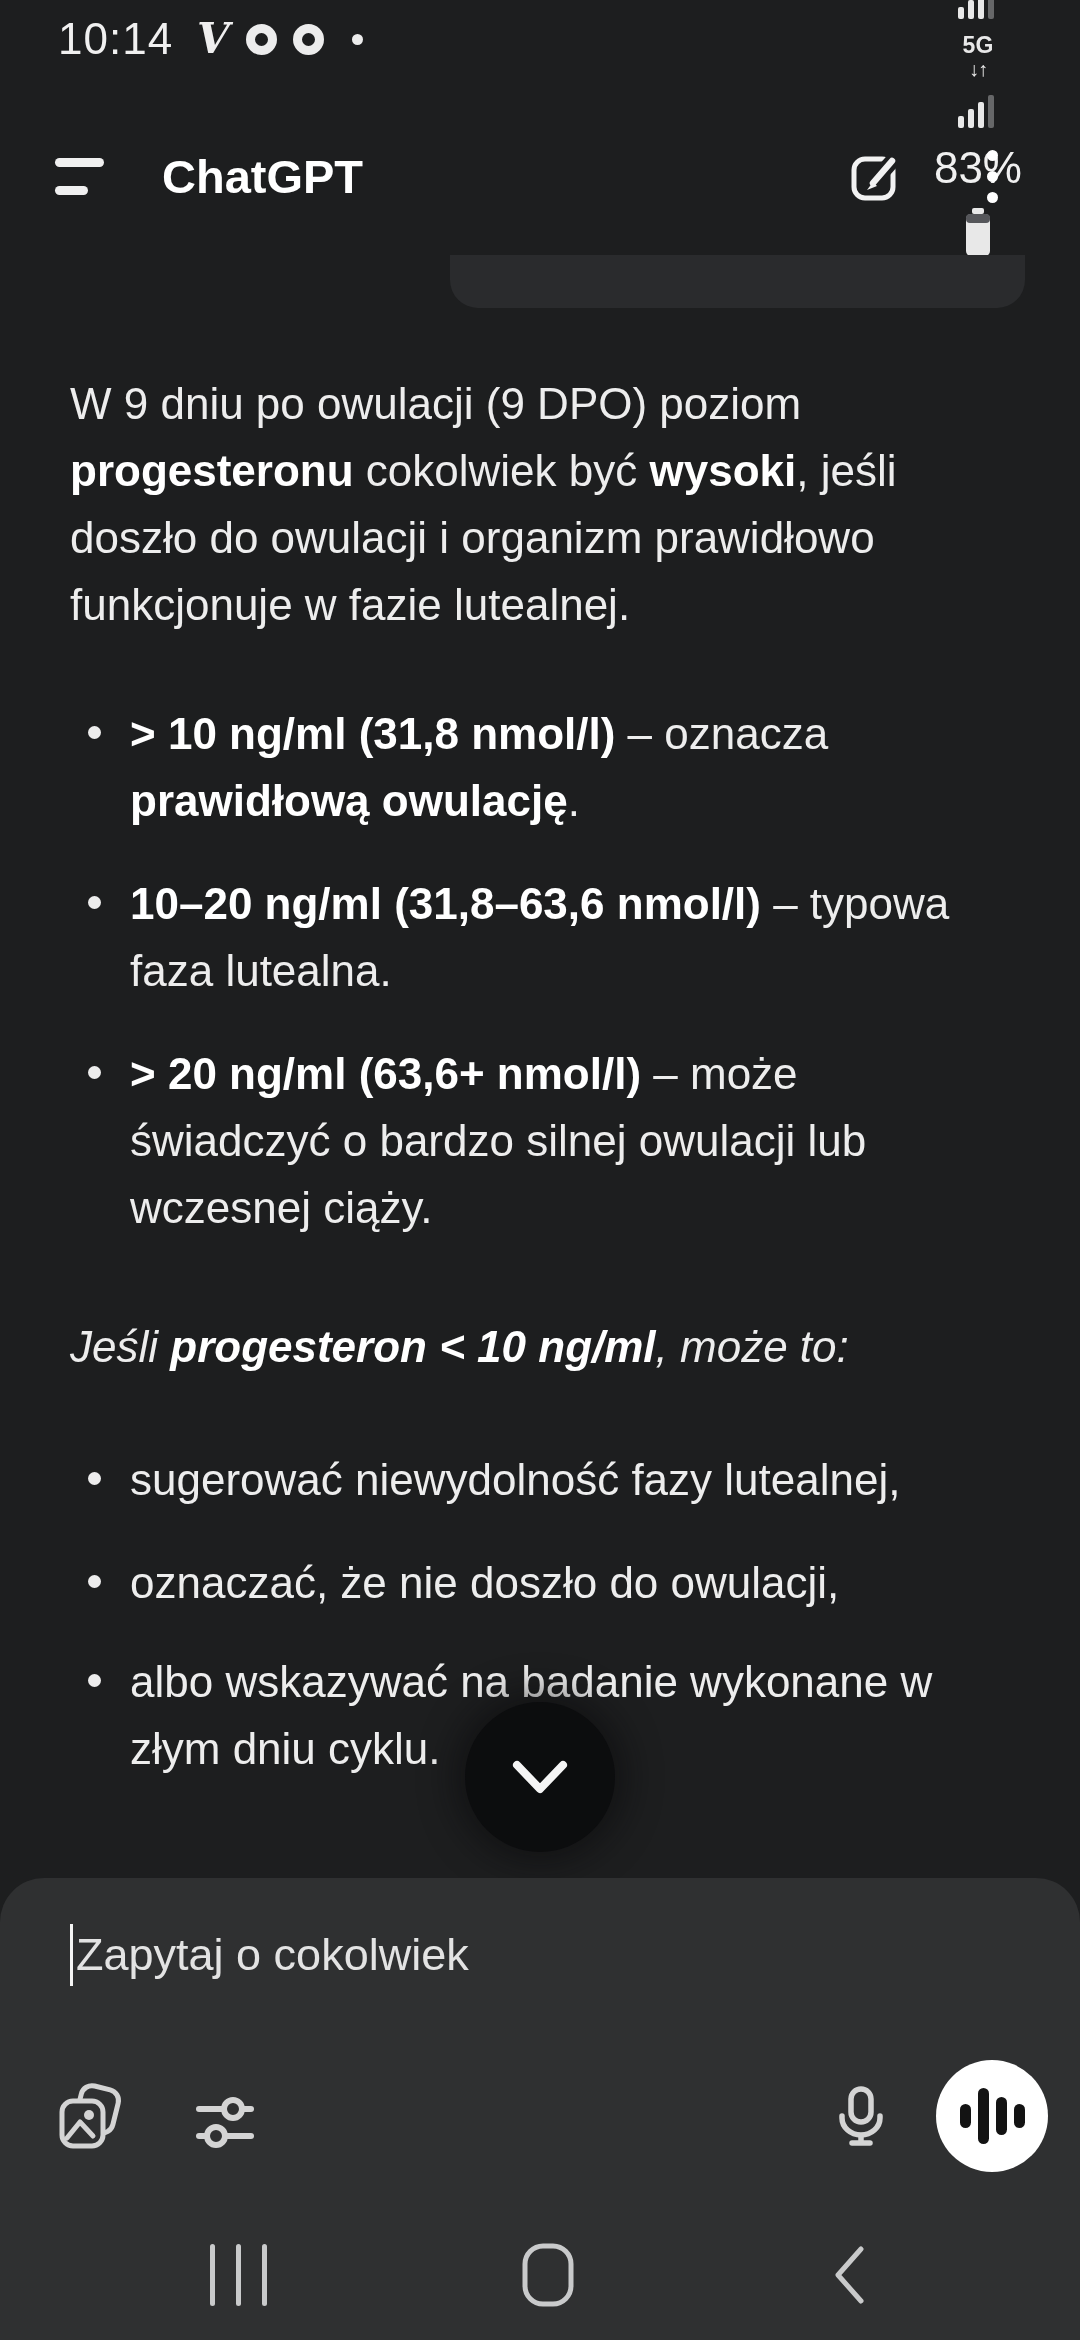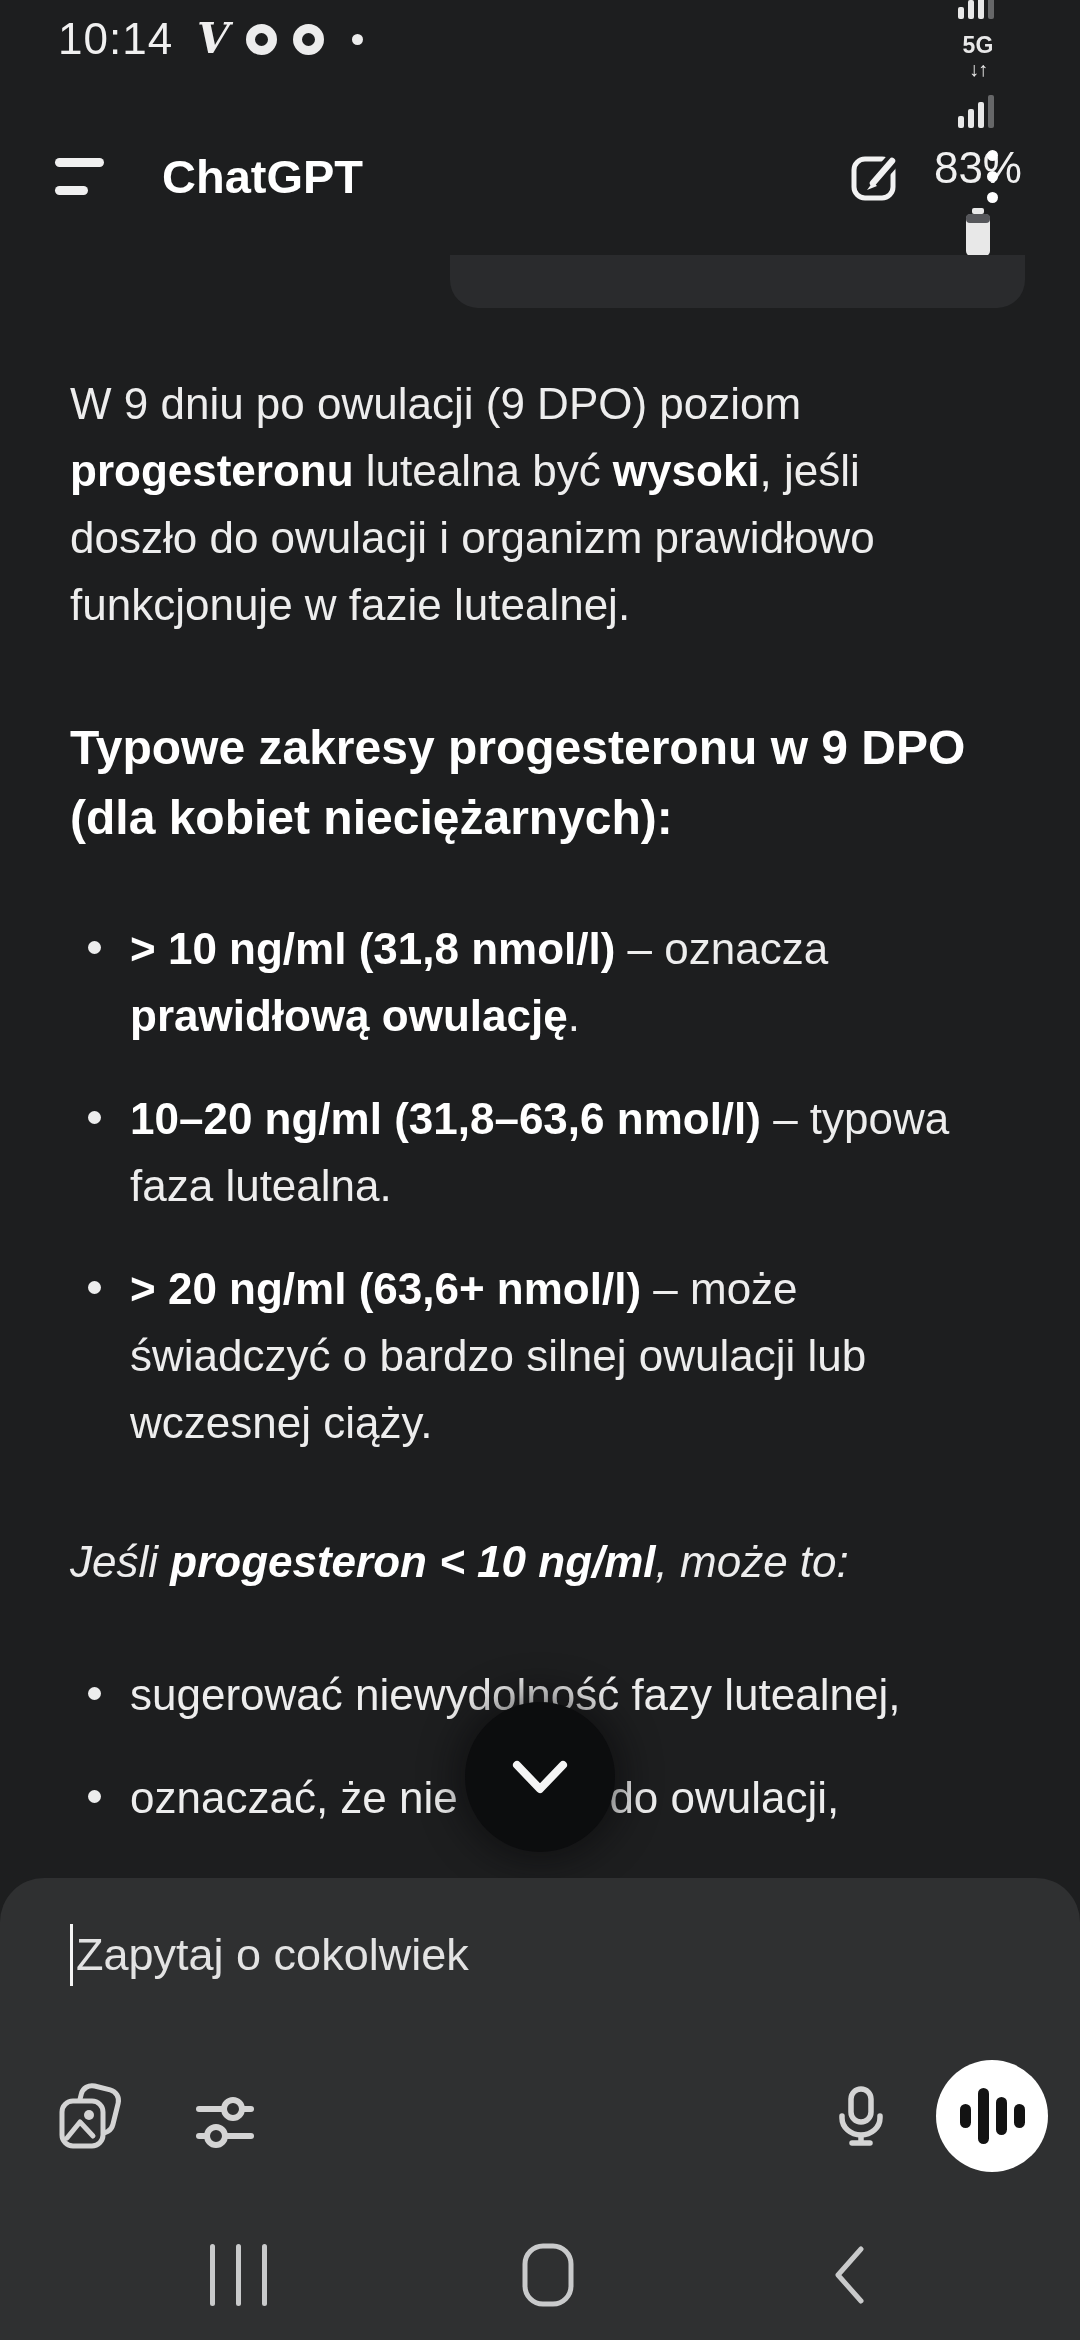--- a/index.html
+++ b/index.html
@@ -175,22 +175,21 @@
       <i></i>
         <i></i>
         <i></i>
     </div>
   </div>
 </div>
 
 <div class="bubble-remnant"></div>
 
 <div class="content">
-  <p><span>W 9 dniu po owulacji (9 DPO) poziom </span><b>progesteronu</b><span> lutealna być </span><b>wysoki</b><span>, jeśli doszło do owulacji i organizm prawidłowo funkcjonuje w fazie lutealnej.</span></p>
-  <h2 class="msg-heading">Typowe zakresy progesteronu w 9 DPO (dla kobiet nieciężarnych):</h2>
+  <p><span>W 9 dniu po owulacji (9 DPO) poziom </span><b>progesteronu</b><span> cokolwiek być </span><b>wysoki</b><span>, jeśli doszło do owulacji i organizm prawidłowo funkcjonuje w fazie lutealnej.</span></p>
   <ul class="blist first">
       <li><b>&gt; 10 ng/ml (31,8 nmol/l)</b><span> – oznacza </span><b>prawidłową owulację</b><span>.</span></li>
       <li><b>10–20 ng/ml (31,8–63,6 nmol/l)</b><span> – typowa faza lutealna.</span></li>
       <li><b>&gt; 20 ng/ml (63,6+ nmol/l)</b><span> – może świadczyć o bardzo silnej owulacji lub wczesnej ciąży.</span></li>
     </ul>
   <p class="p2"><span>Jeśli </span><b>progesteron &lt; 10 ng/ml</b><span>, może to:</span></p>
   <ul class="blist second">
       <li><span>sugerować niewydolność fazy lutealnej,</span></li>
       <li><span>oznaczać, że nie doszło do owulacji,</span></li>
       <li class="partial"><span>albo wskazywać na badanie wykonane w złym dniu cyklu.</span></li>

